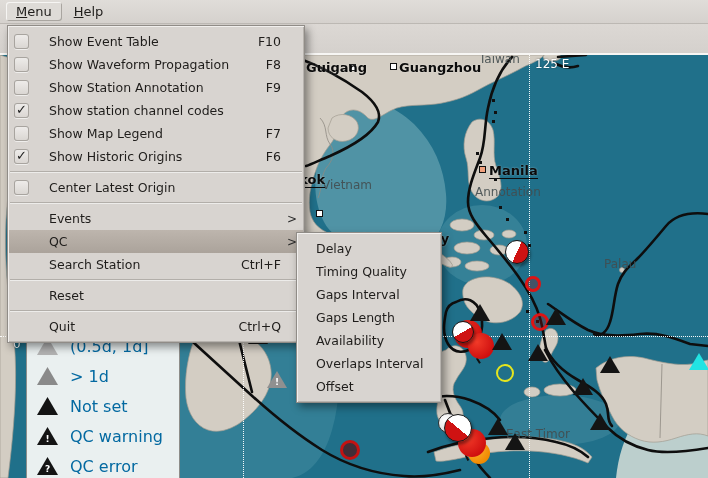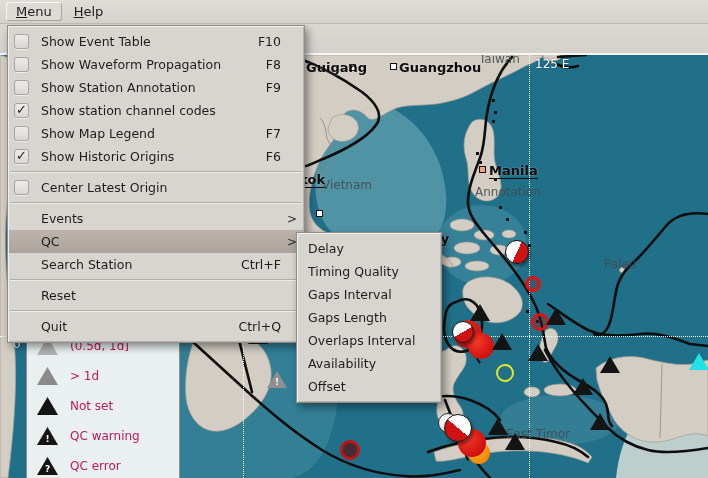--- a/index.html
+++ b/index.html
@@ -41,34 +41,34 @@
   .wball{position:absolute;border-radius:50%;border:1px solid #333;background:radial-gradient(circle at 35% 30%,#ffffff,#cfcfcf);}
   .dash{position:absolute;height:0;border-top:2.5px dashed #101010;transform-origin:0 0;}
   .mapdot{position:absolute;width:3px;height:3px;background:#101010;}
   
   #legend{position:absolute;left:26px;top:326px;width:154px;height:160px;z-index:5;
     background:rgba(250,250,247,.93);border:1px solid #8d8d8a;padding:4px 0 0 10px;}
   .lrow{display:flex;align-items:center;height:30px;}
   .lrow .tri{position:relative;filter:none;width:21px;height:18px;flex:0 0 21px;}
   .lrow .tri.lg{background:#b3b3b3;}
   .lrow .tri.dg{background:#8a8a8a;}
-  .ltext{margin-left:12px;font-size:12px;color:#be185d;}
+  .ltext{margin-left:12px;font-size:16px;color:#0369a1;}
   
   .popup{position:absolute;background:#d8d4d0;border:1px solid #908c87;
     box-shadow:inset 1px 1px 0 #f1efed,inset -1px -1px 0 #b7b3ae,3px 4px 8px rgba(0,0,0,.42);
     padding:4px 1px;z-index:10;}
   #menu-popup{left:7px;top:25px;width:298px;}
   #qc-popup{left:296px;top:232px;width:146px;z-index:11;}
   .mrow{display:flex;align-items:center;height:23px;padding:0 6px 0 5px;}
   .mrow.hl{background:linear-gradient(#bdb5ad,#aba39b);}
   .cbox{width:15px;height:15px;margin:0 12px 0 0;border-radius:3px;flex:0 0 15px;
     background:linear-gradient(#efedeb,#d9d5d1);box-shadow:inset 0 0 0 1px #a8a49f,0 1px 0 rgba(255,255,255,.6);
     font-size:13px;font-weight:bold;color:#1d1d1d;line-height:14px;text-align:center;}
   .cbox.hiddenbox{visibility:hidden;}
-  .mlabel{flex:1;white-space:nowrap;}
+  .mlabel{flex:1;white-space:nowrap;margin-left:8px;}
   .mshort{margin-right:16px;}
   .marrow{width:12px;text-align:right;font-size:12px;color:#2a2a2a;}
   .msep{height:0;border-top:1px solid #b2aea9;border-bottom:1px solid #edecea;margin:3px 1px;}
   .srow{display:flex;align-items:center;height:23px;padding:0 10px;}
 </style>
 </head>
 <body>
 
 <div id="window">
 
@@ -301,23 +301,23 @@
       <div class="srow">
         <span class="mlabel">Timing Quality</span>
       </div>
       <div class="srow">
         <span class="mlabel">Gaps Interval</span>
       </div>
       <div class="srow">
         <span class="mlabel">Gaps Length</span>
       </div>
       <div class="srow">
+        <span class="mlabel">Availability</span>
+      </div>
+      <div class="srow">
         <span class="mlabel">Overlaps Interval</span>
       </div>
       <div class="srow">
-        <span class="mlabel">Availability</span>
-      </div>
-      <div class="srow">
         <span class="mlabel">Offset</span>
       </div>
     </div>
 
 </div>
 
 </body></html>

